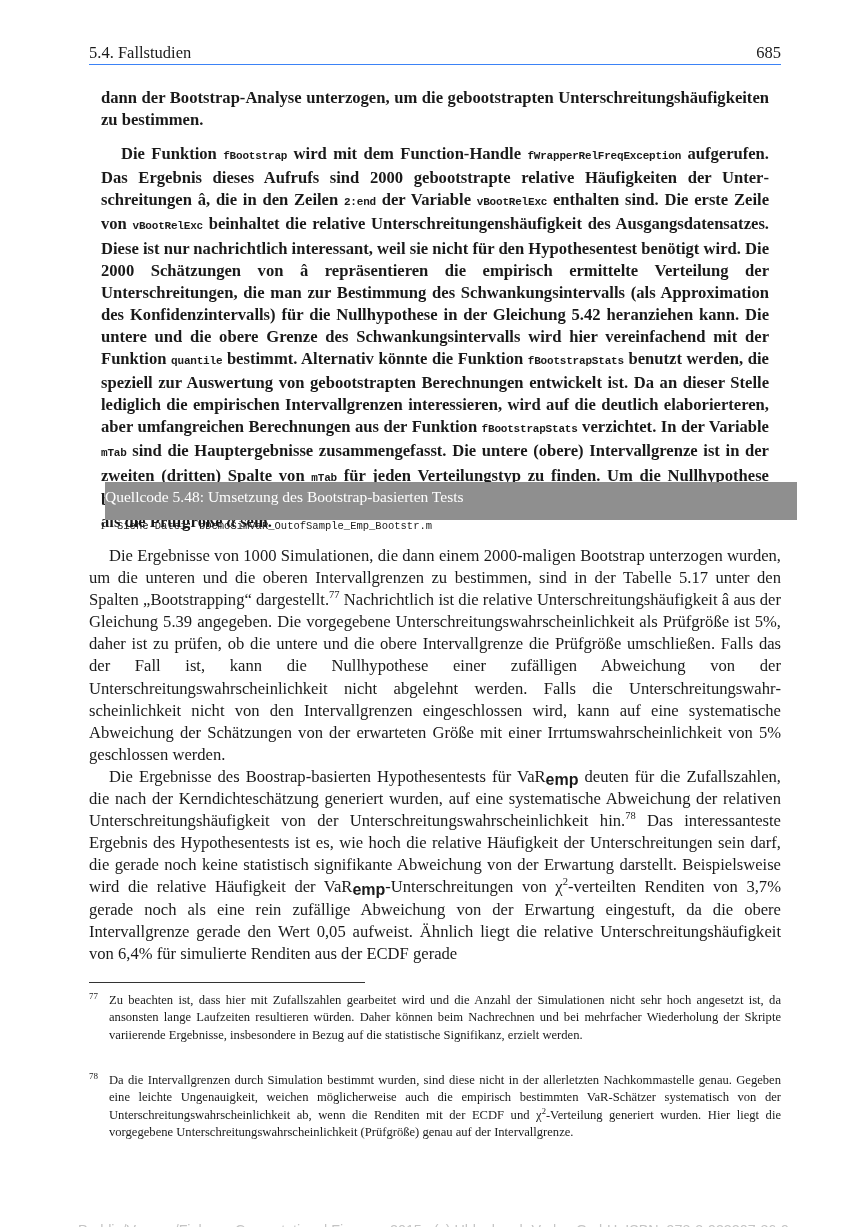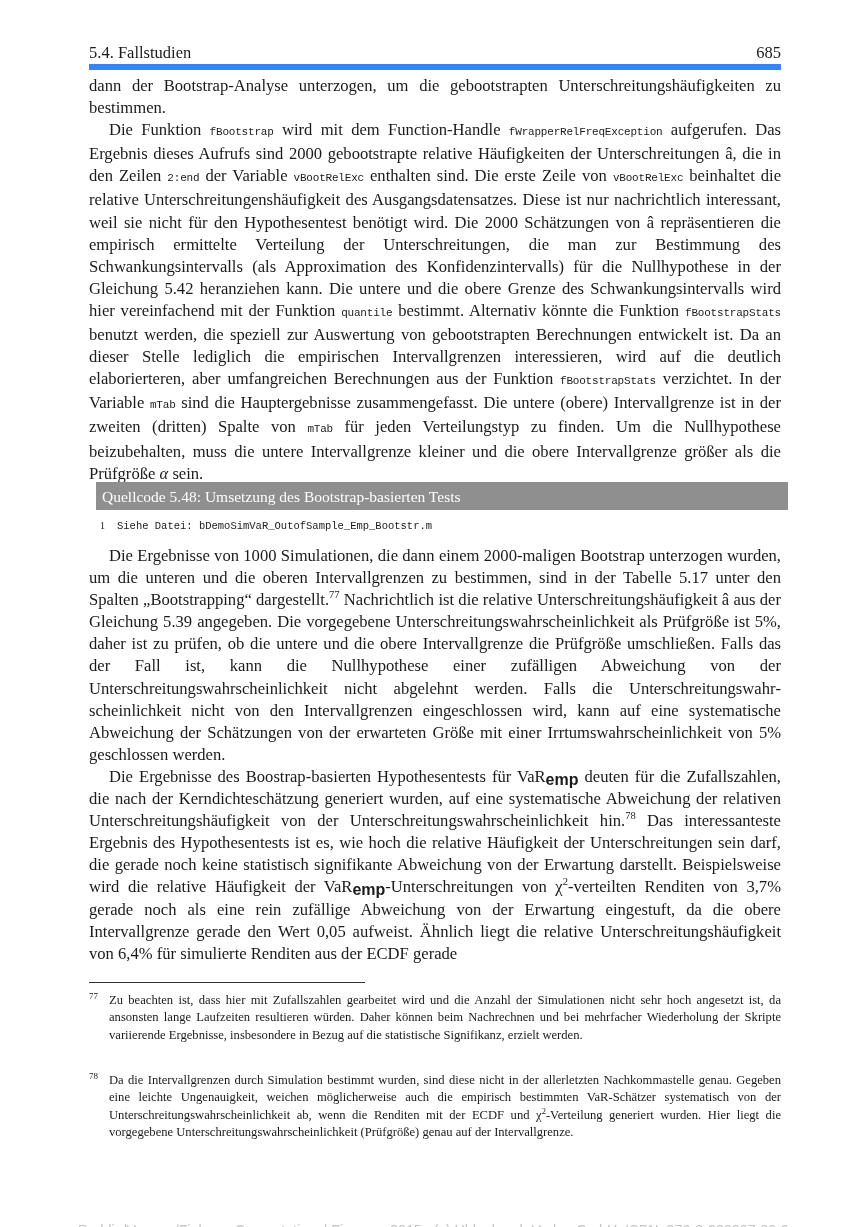--- a/index.html
+++ b/index.html
@@ -4,39 +4,39 @@
 <style>
   html, body { margin: 0; padding: 0; background: #ffffff; }
   body {
     width: 867px; height: 1227px; position: relative; overflow: hidden;
     font-family: "Liberation Serif", "DejaVu Serif", serif;
     color: #1a1a1a;
   }
   .page { position: absolute; left: 89px; top: 0; width: 692px; }
   .running-head {
     position: absolute; top: 43px; left: 0; width: 692px; height: 21px;
-    border-bottom: 6px solid #3b82f6;
+    border-bottom: 1px solid #3b82f6;
     font-size: 16.5px; line-height: 20px;
   }
   .running-head .sec { position: absolute; left: 0; top: 0; }
   .running-head .pno { position: absolute; right: 0; top: 0; }
   .body-text {
     position: absolute; top: 75px; left: 0; width: 692px;
     font-size: 16.6px; line-height: 22.1px; text-align: justify;
     hyphens: manual;
   }
-  .body-text p { margin: 0; }
+  .body-text p { margin: 12px; font-weight: bold; }
   .body-text p.indent { text-indent: 20px; }
   .mono { font-family: "Liberation Mono", "DejaVu Sans Mono", monospace; font-size: 11px; letter-spacing: -0.2px; }
   sup.fn { font-size: 10.5px; line-height: 0; vertical-align: 7px; }
   sub.b { font-weight: bold; font-size: 16px; line-height: 0; vertical-align: -3px; font-family: "Liberation Sans", sans-serif; }
   .listing-bar {
-    position: absolute; top: 482px; left: 7px; width: 692px; height: 28px;
+    position: absolute; top: 482px; left: 16px; width: 692px; height: 38px;
     background: #8f8f8f; color: #ffffff;
-    font-size: 15.5px; line-height: 30px; padding-left: 6px; box-sizing: border-box;
+    font-size: 15.5px; line-height: 30px; box-sizing: border-box;
   }
   .listing-line {
     position: absolute; top: 517px; left: 0; width: 692px;
     font-family: "Liberation Mono", "DejaVu Sans Mono", monospace; font-size: 10.5px; line-height: 18px;
   }
   .listing-line .ln { display: inline-block; width: 16px; text-align: right; margin-right: 12px; font-family: "Liberation Serif", serif; font-size: 10px; }
   .body-text2 {
     position: absolute; top: 545px; left: 0; width: 692px;
     font-size: 16.6px; line-height: 22.1px; text-align: justify;
   }

